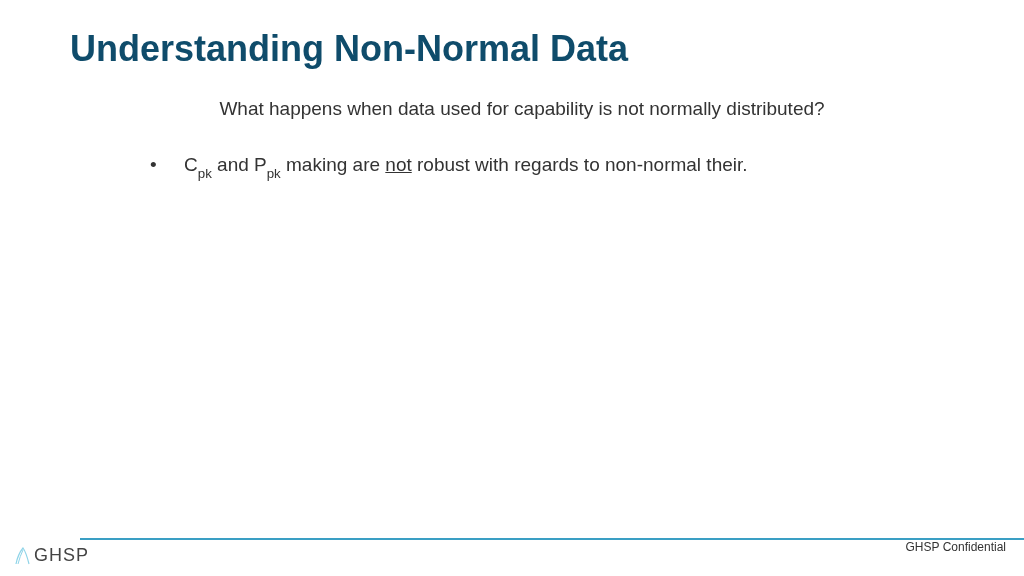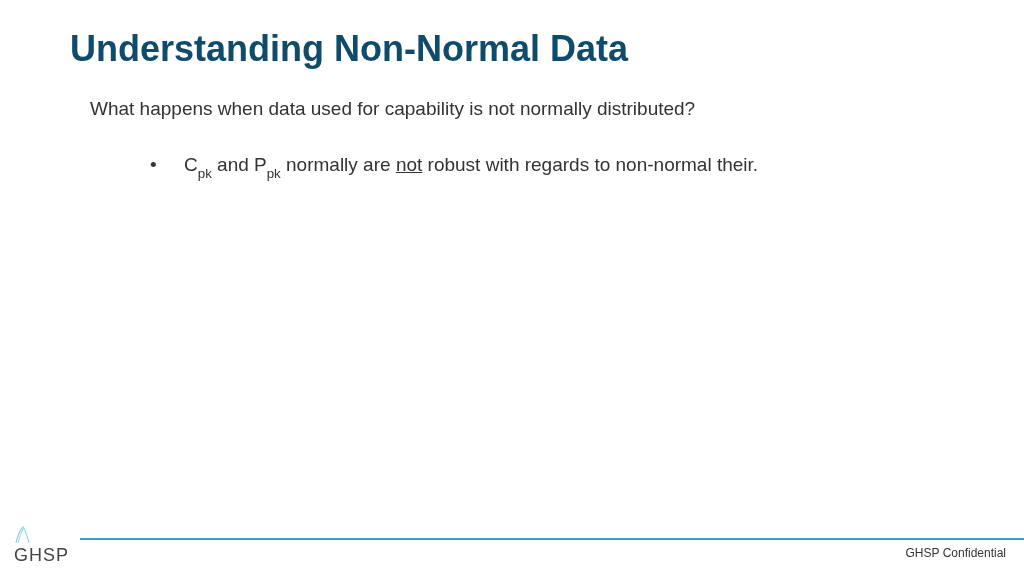--- a/index.html
+++ b/index.html
@@ -25,20 +25,21 @@
       color: #0f4c6b;
       font-size: 36px;
       font-weight: bold;
       margin-bottom: 28px;
     }
     .intro-text {
       color: #333;
       font-size: 19px;
       margin-left: 20px;
       margin-bottom: 32px;
+      text-align: center;
     }
     .bullet-list {
       list-style: none;
       margin-left: 80px;
       margin-right: 20px;
     }
     .bullet-item {
       position: relative;
       color: #333;
       font-size: 19px;
@@ -75,55 +76,54 @@
       right: 0;
       top: 0;
       height: 1.5px;
       background: #3a9fc4;
     }
     .logo {
       position: absolute;
       left: 14px;
       bottom: 10px;
       display: flex;
-      align-items: flex-start;
-      flex-direction: column;
+      align-items: flex-end;
     }
     .logo-mark {
       width: 18px;
       height: 22px;
       position: relative;
       margin-right: 2px;
     }
     .logo-text {
       font-family: Arial, sans-serif;
       font-size: 18px;
       font-weight: 300;
       letter-spacing: 1px;
       color: #444;
     }
     .confidential {
       position: absolute;
       right: 18px;
-      bottom: 16px;
+      bottom: 22px;
       font-size: 12px;
       color: #333;
     }
   </style>
 </head>
 <body>
 
 <div class="slide">
   <h1 class="title">Understanding Non-Normal Data</h1>
 
   <p class="intro-text">What happens when data used for capability is not normally distributed?</p>
 
   <ul class="bullet-list">
     <li class="bullet-item">
-      <span>C</span><span class="sub">pk</span><span> and P</span><span class="sub">pk</span><span> normally are </span><span class="underline">not</span><span> robust with regards to non-normal their.</span>
+      <span>C</span><span class="sub">pk</span><span> and P</span><span class="sub">pk</span><span> making are </span><span class="underline">not</span><span> robust with regards to non-normal their.</span>
     </li>
   </ul>
 
   <div class="footer">
     <div class="footer-line"></div>
     <div class="logo">
       <div class="logo-mark">
         <svg width="18" height="22" viewBox="0 0 18 22">
           <path d="M 2 20 Q 4 10 9 4 Q 12 8 15 20" stroke="#8fd4e8" stroke-width="1.2" fill="none"></path>
           <path d="M 4 20 Q 6 12 9 6" stroke="#8fd4e8" stroke-width="1" fill="none"></path>

